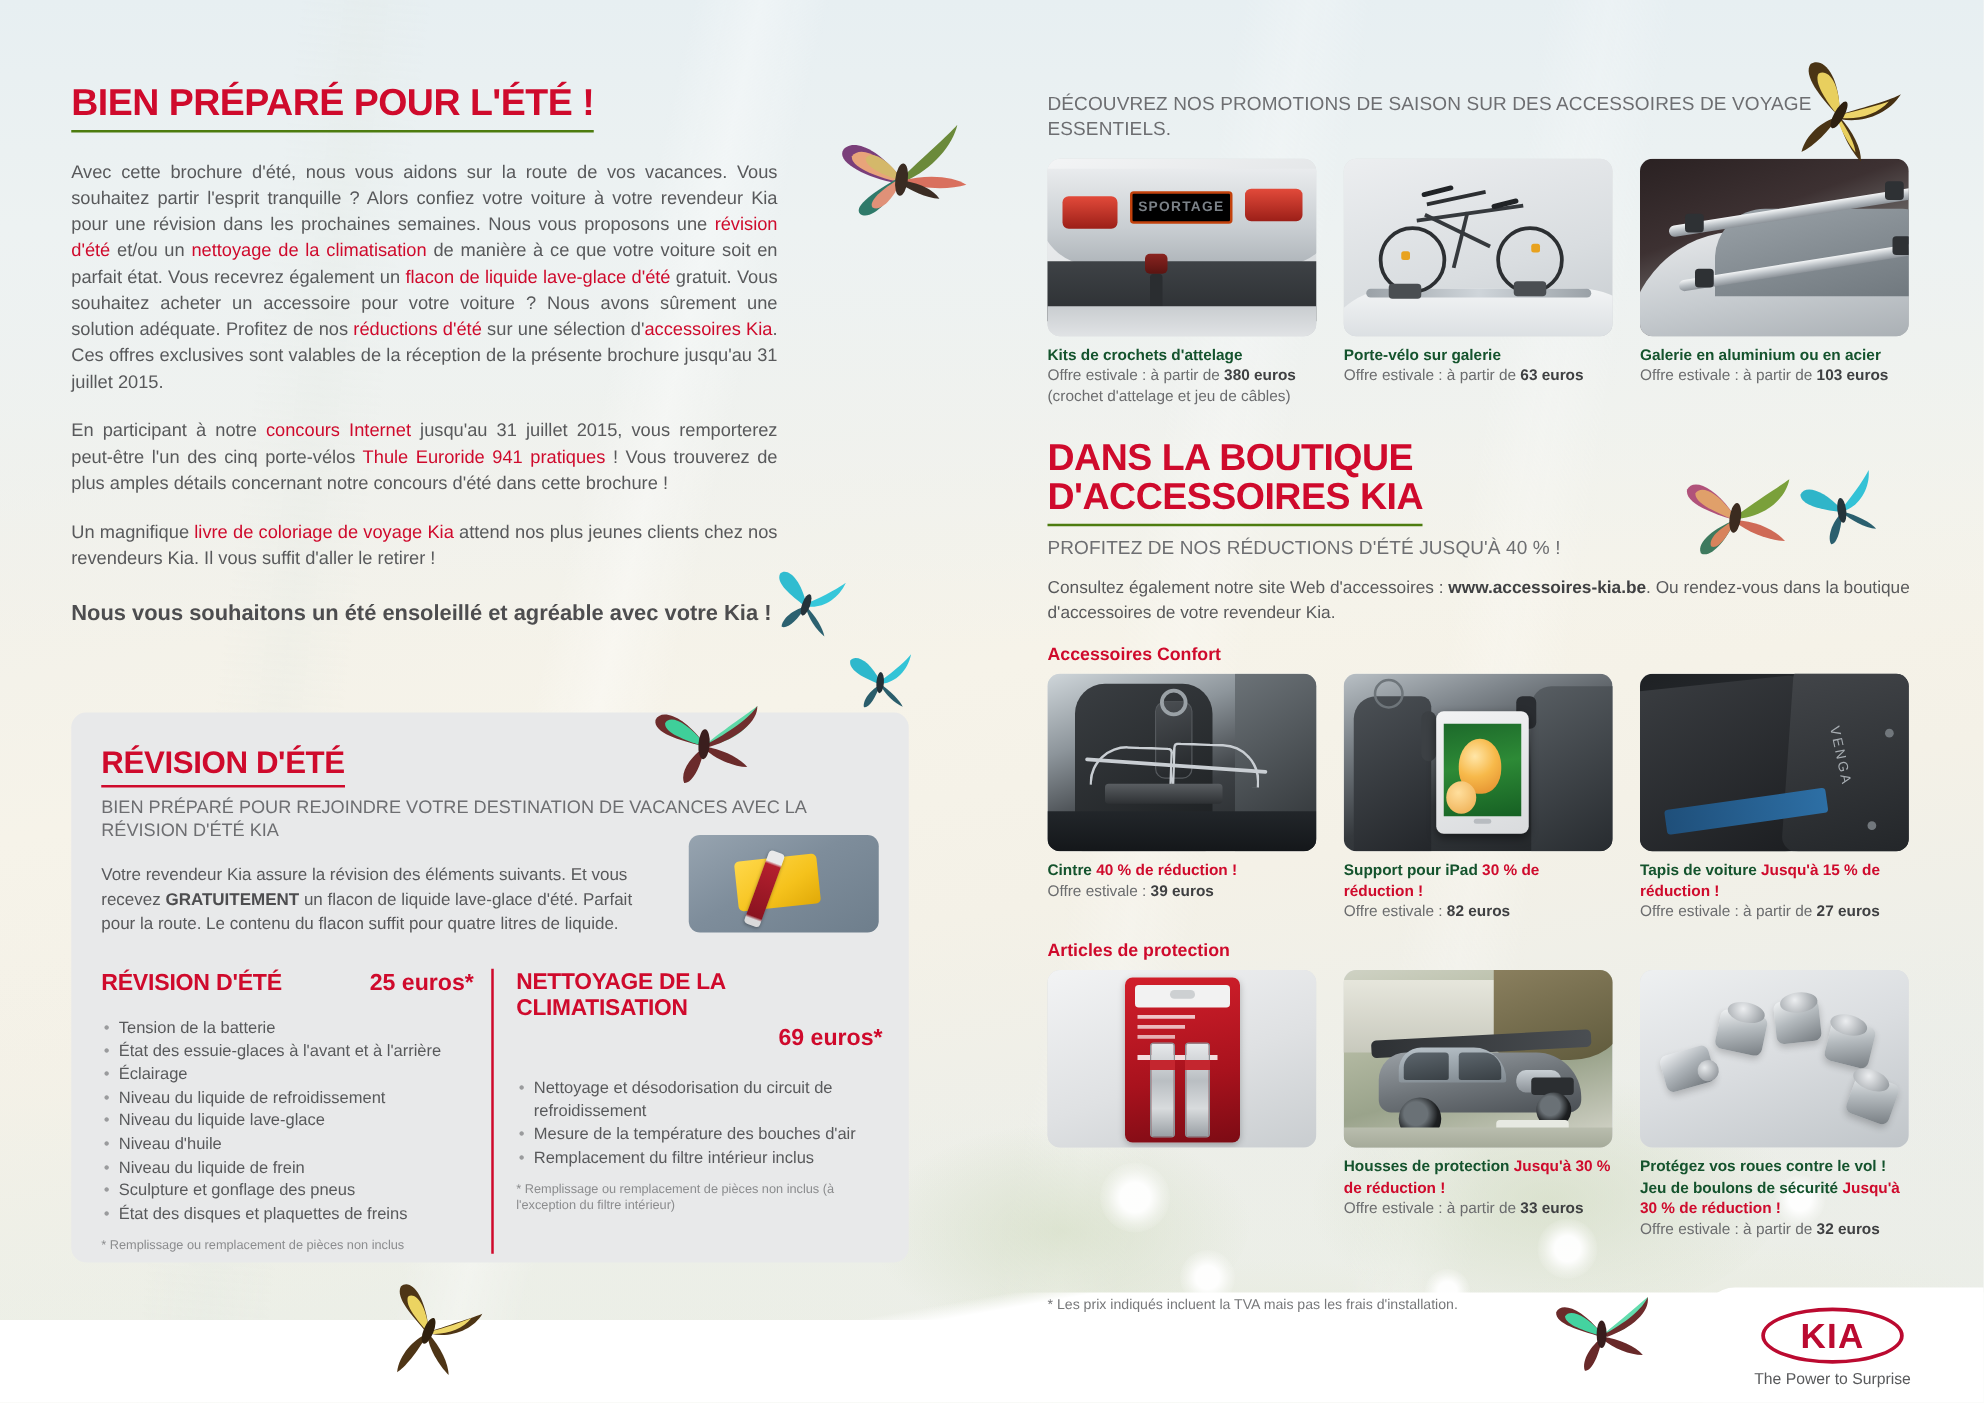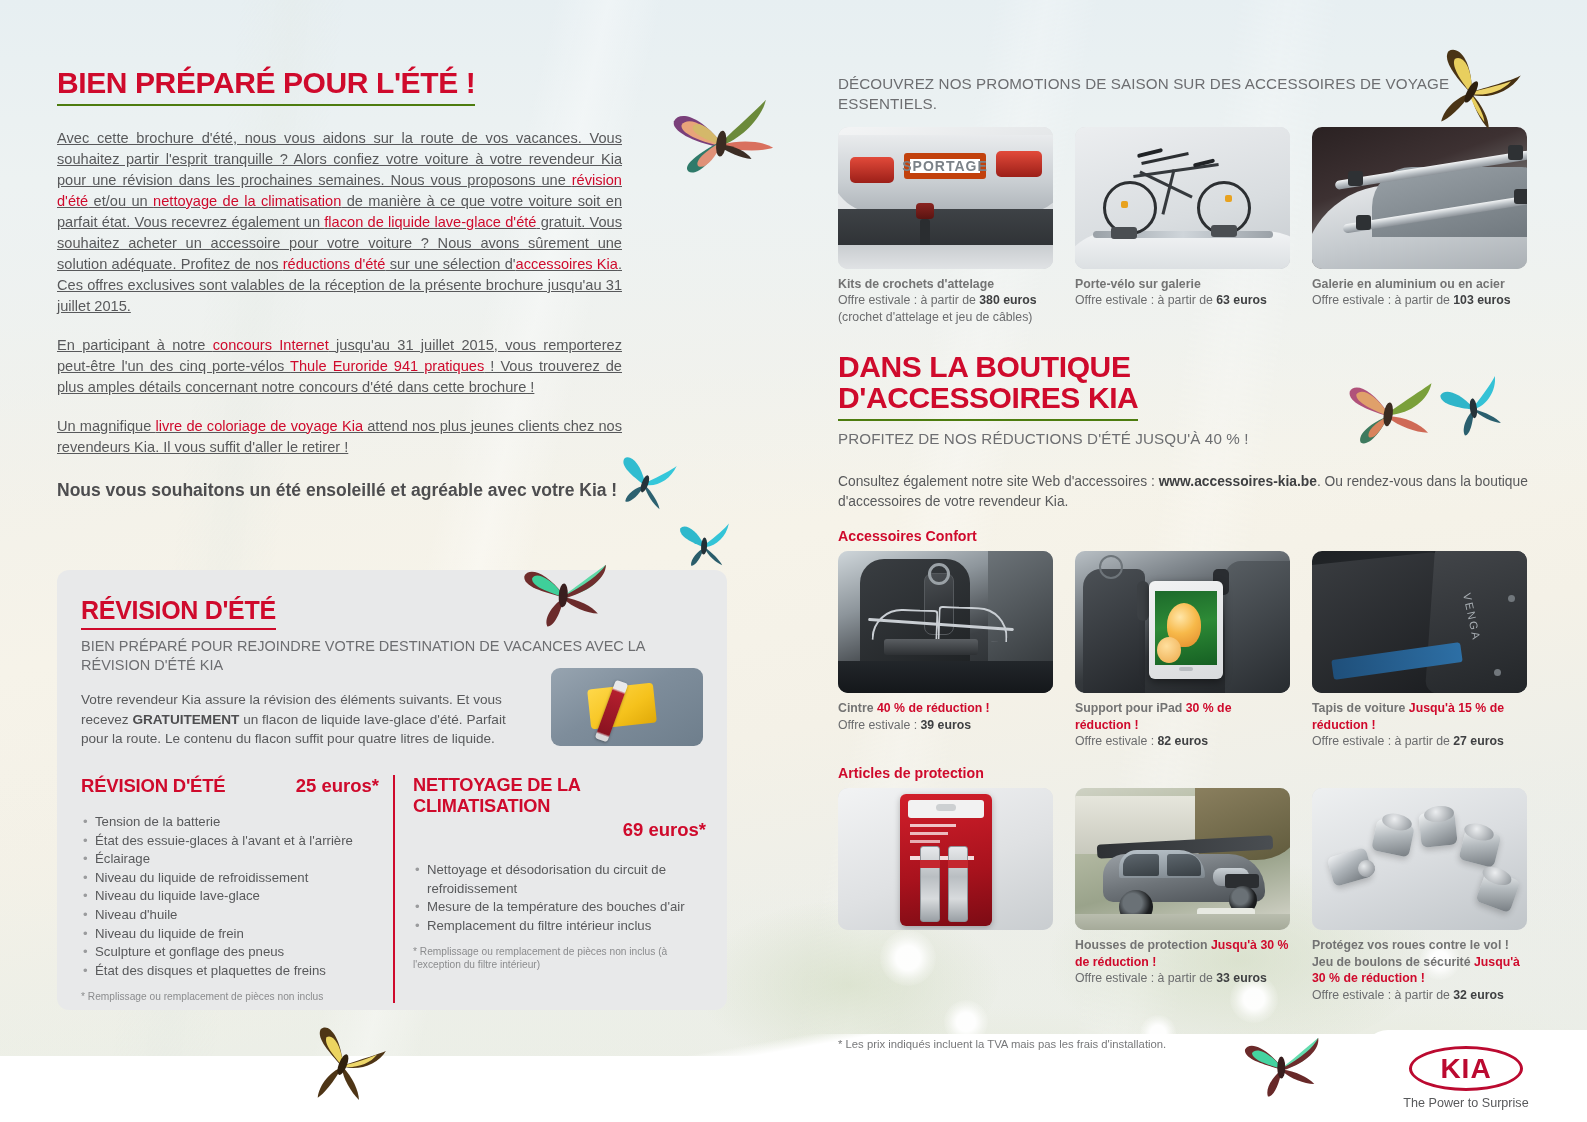--- a/index.html
+++ b/index.html
@@ -93,21 +93,21 @@
     left: 57px; top: 68px;
     width: 565px;
   }
   #left-col .intro-body {
     margin-top: 22px;
     font-size: 14.6px;
     line-height: 21px;
     color: #58595b;
     text-align: justify;
   }
-  #left-col .intro-body p { margin-bottom: 18px; text-decoration: underline; }
+  #left-col .intro-body p { margin-bottom: 18px; }
   #left-col .intro-body p:last-child { margin-bottom: 0; }
   .closing {
     margin-top: 20px;
     font-size: 17.5px;
     font-weight: 700;
     color: #4d4d4f;
     line-height: 24px;
   }
 
   
@@ -259,21 +259,21 @@
     width: 690px;
   }
   .sect-sub {
     margin-top: 8px;
     font-size: 15.2px;
     color: #6d6e71;
     line-height: 19.5px;
     letter-spacing: .1px;
   }
   .sect-sub2 {
-    margin-top: 24px;
+    margin-top: 12px;
     font-size: 13.8px;
     color: #58595b;
     line-height: 20px;
   }
   .sect-sub2 b { color: #3f4042; }
 
   .prod-grid {
     display: flex;
     gap: 22px;
     margin-top: 14px;
@@ -285,21 +285,21 @@
     overflow: hidden;
     position: relative;
     background: #dcdee0;
   }
   .prod-cap {
     margin-top: 7px;
     font-size: 12.3px;
     line-height: 16.4px;
     color: #6b6c6e;
   }
-  .prod-cap .t { font-weight: 700; color: #737373; display: inline; }
+  .prod-cap .t { font-weight: 700; color: #14532d; display: inline; }
   .prod-cap .hl { font-weight: 700; color: #cf0a2c; }
   .prod-cap b { color: #3f4042; font-weight: 700; }
   .prod-cap .tiny { font-size: 10px; color: #8b8c8e; display: block; margin-top: 2px;}
 
   .cat-label {
     margin-top: 16px;
     font-size: 14.2px;
     font-weight: 700;
     color: #cf0a2c;
   }
@@ -451,21 +451,21 @@
 
     <div class="sect-sub">DÉCOUVREZ NOS PROMOTIONS DE SAISON SUR DES ACCESSOIRES DE VOYAGE ESSENTIELS.</div>
 
     <div class="prod-grid" id="travel-grid">
         <div class="prod-cell">
           <div class="prod-img">
     <div class="ph" style="inset:0;background:linear-gradient(160deg,#f3f4f5 0%,#dfe2e4 55%,#cfd3d6 100%)"></div>
     <div class="ph" style="left:-8px;top:8px;width:240px;height:78px;border-radius:0 0 46px 46px;background:linear-gradient(180deg,#e9ebed 0%,#c9ced2 60%,#aeb4b9 100%)"></div>
     <div class="ph" style="left:12px;top:30px;width:44px;height:26px;border-radius:5px;background:linear-gradient(180deg,#e24a3a,#9c1f18)"></div>
     <div class="ph" style="left:158px;top:24px;width:46px;height:26px;border-radius:5px;background:linear-gradient(180deg,#e24a3a,#9c1f18)"></div>
-    <div class="ph" style="left:66px;top:26px;width:82px;height:26px;border-radius:3px;background:#ffffff;border:6px solid #c2410c;display:flex;align-items:center;justify-content:center;font-size:14px;font-weight:700;color:#7b8288;letter-spacing:1px">SPORTAGE</div>
+    <div class="ph" style="left:66px;top:26px;width:82px;height:26px;border-radius:3px;background:#000000;border:2px solid #c2410c;display:flex;align-items:center;justify-content:center;font-size:11px;font-weight:700;color:#7b8288;letter-spacing:1px">SPORTAGE</div>
     <div class="ph" style="left:-8px;top:82px;width:240px;height:48px;background:linear-gradient(180deg,#3e4246,#2b2e31)"></div>
     <div class="ph" style="left:82px;top:92px;width:10px;height:36px;background:#2a2d30;border-radius:3px"></div>
     <div class="ph" style="left:78px;top:76px;width:18px;height:16px;border-radius:4px;background:linear-gradient(180deg,#8a2420,#5a1411)"></div>
     <div class="ph" style="left:70px;top:122px;width:40px;height:10px;border-radius:5px;background:#25282b"></div>
     <div class="ph" style="left:-8px;top:118px;width:240px;height:30px;background:linear-gradient(180deg,#c9cdd0,#e6e8ea)"></div>
           </div>
           <div class="prod-cap"><span class="t">Kits de crochets d'attelage</span><br><span>Offre estivale : à partir de <b>380 euros</b></span><br><span>(crochet d'attelage et jeu de câbles)</span></div>
         </div>
         <div class="prod-cell">
           <div class="prod-img">

